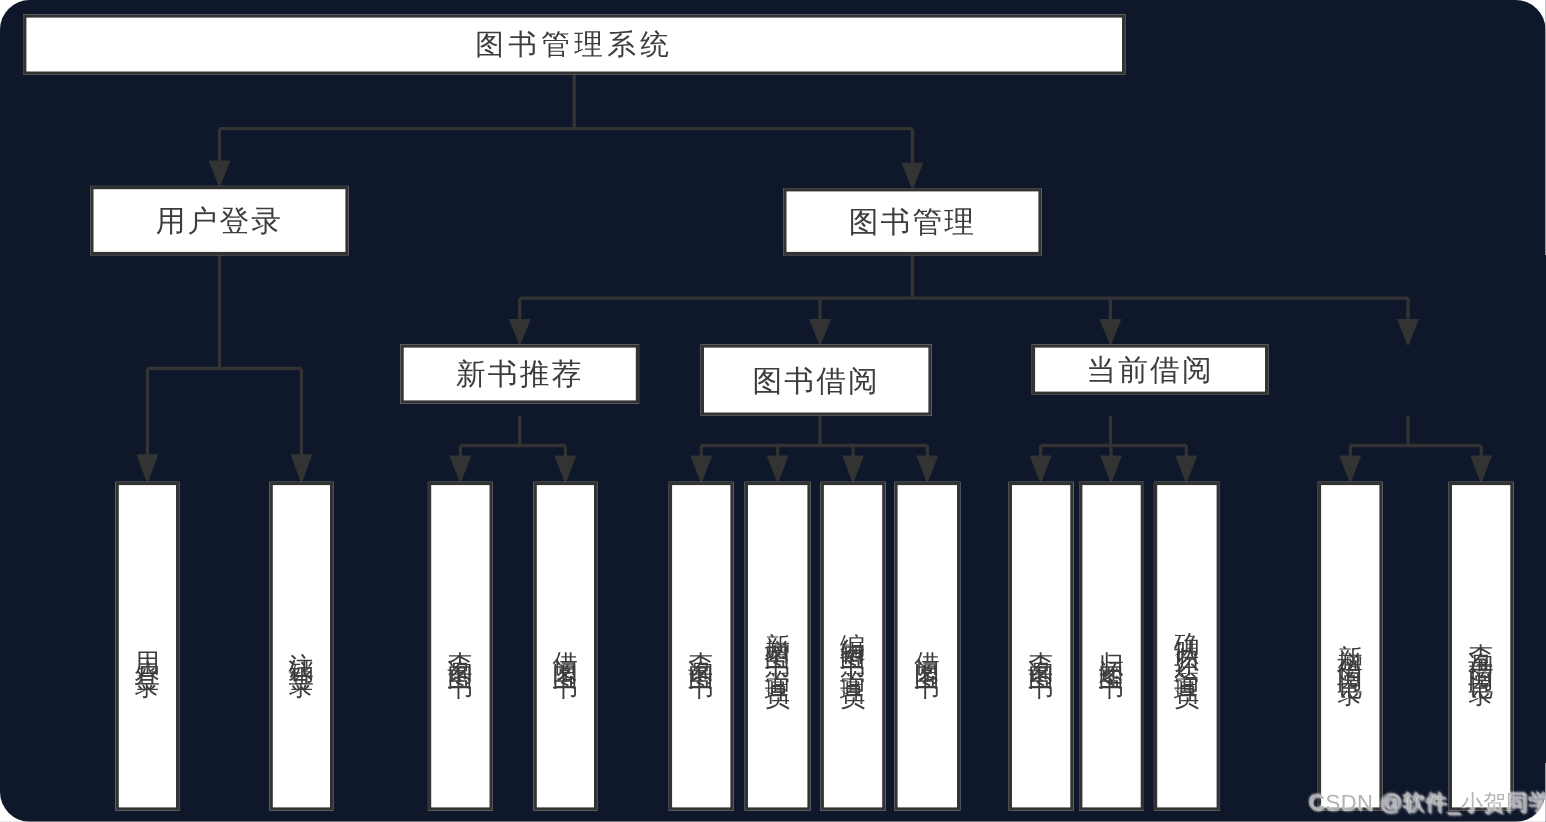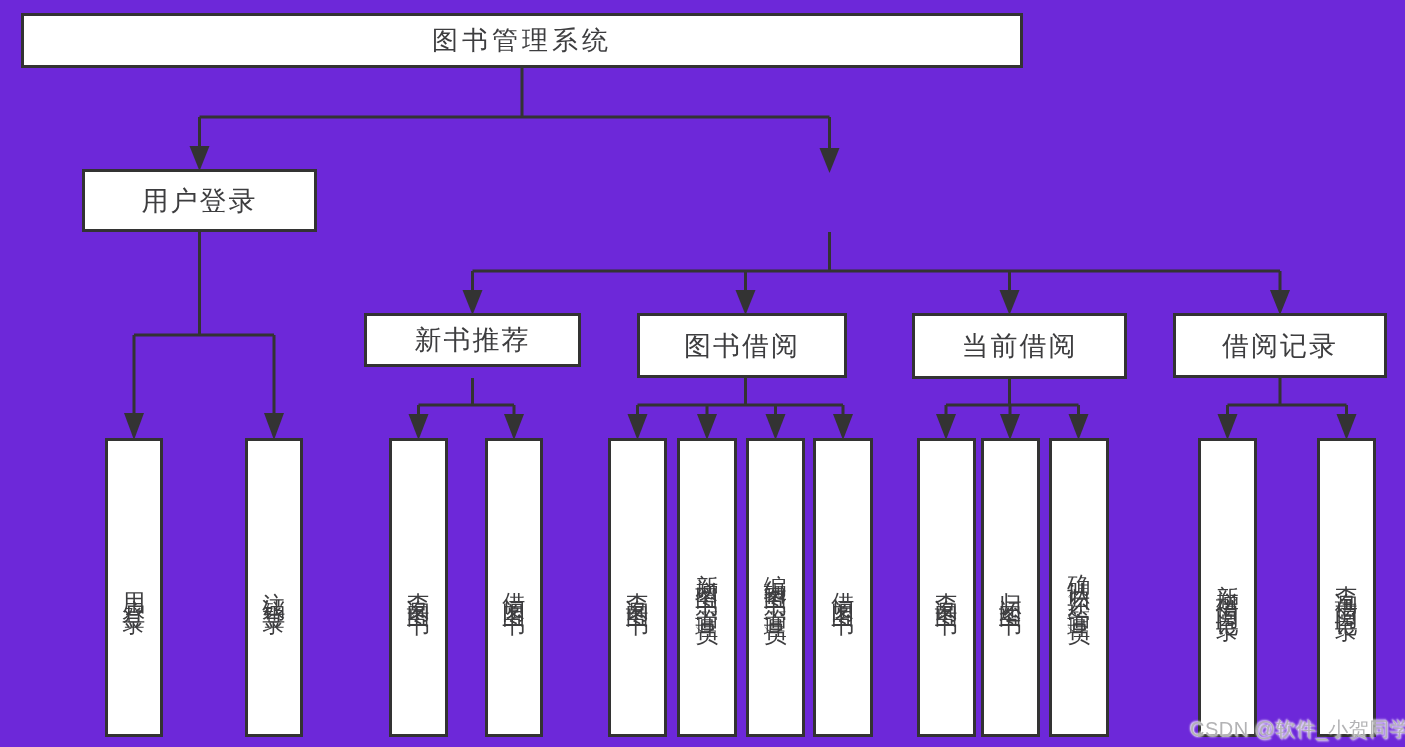--- a/index.html
+++ b/index.html
@@ -1,22 +1,23 @@
 <!DOCTYPE html>
 <html><head>
 <meta charset="utf-8">
 <style>
   html, body { margin: 0; padding: 0; background: #ffffff; }
   .canvas {
     position: relative;
     width: 1405px;
     height: 747px;
-    background: #6d28d9;
+    background: #0f172a;
     font-family: "Liberation Sans", "DejaVu Sans", sans-serif;
     overflow: hidden;
+    border-radius: 27px;
   }
   svg.connectors { position: absolute; left: 0; top: 0; }
   .node {
     position: absolute;
     box-sizing: border-box;
     border: 3px solid #333333;
     background: #ffffff;
     display: flex;
     align-items: center;
     justify-content: center;
@@ -86,32 +87,32 @@
     </g>
   </svg>
 
   <div class="node h root" style="left:21px;top:13px;width:1002px;height:55px">
     <span>图书管理系统</span>
   </div>
 
   <div class="node h" style="left:82px;top:169px;width:235px;height:63px">
     <span>用户登录</span>
   </div>
+  <div class="node h" style="left:712px;top:171px;width:235px;height:61px">
+    <span>图书管理</span>
+  </div>
 
   <div class="node h" style="left:364px;top:313px;width:217px;height:54px">
     <span>新书推荐</span>
   </div>
   <div class="node h" style="left:637px;top:313px;width:210px;height:65px">
     <span>图书借阅</span>
   </div>
-  <div class="node h" style="left:912px;top:313px;width:215px;height:66px">
+  <div class="node h" style="left:938px;top:313px;width:215px;height:46px">
     <span>当前借阅</span>
-  </div>
-  <div class="node h" style="left:1173px;top:313px;width:214px;height:65px">
-    <span>借阅记录</span>
   </div>
 
   <div class="node v" style="left:105px;top:438px;width:58px;height:299px">
     <span>用户登录</span>
   </div>
   <div class="node v" style="left:245px;top:438px;width:58px;height:299px">
     <span>注销登录</span>
   </div>
 
   <div class="node v" style="left:389px;top:438px;width:59px;height:299px">

